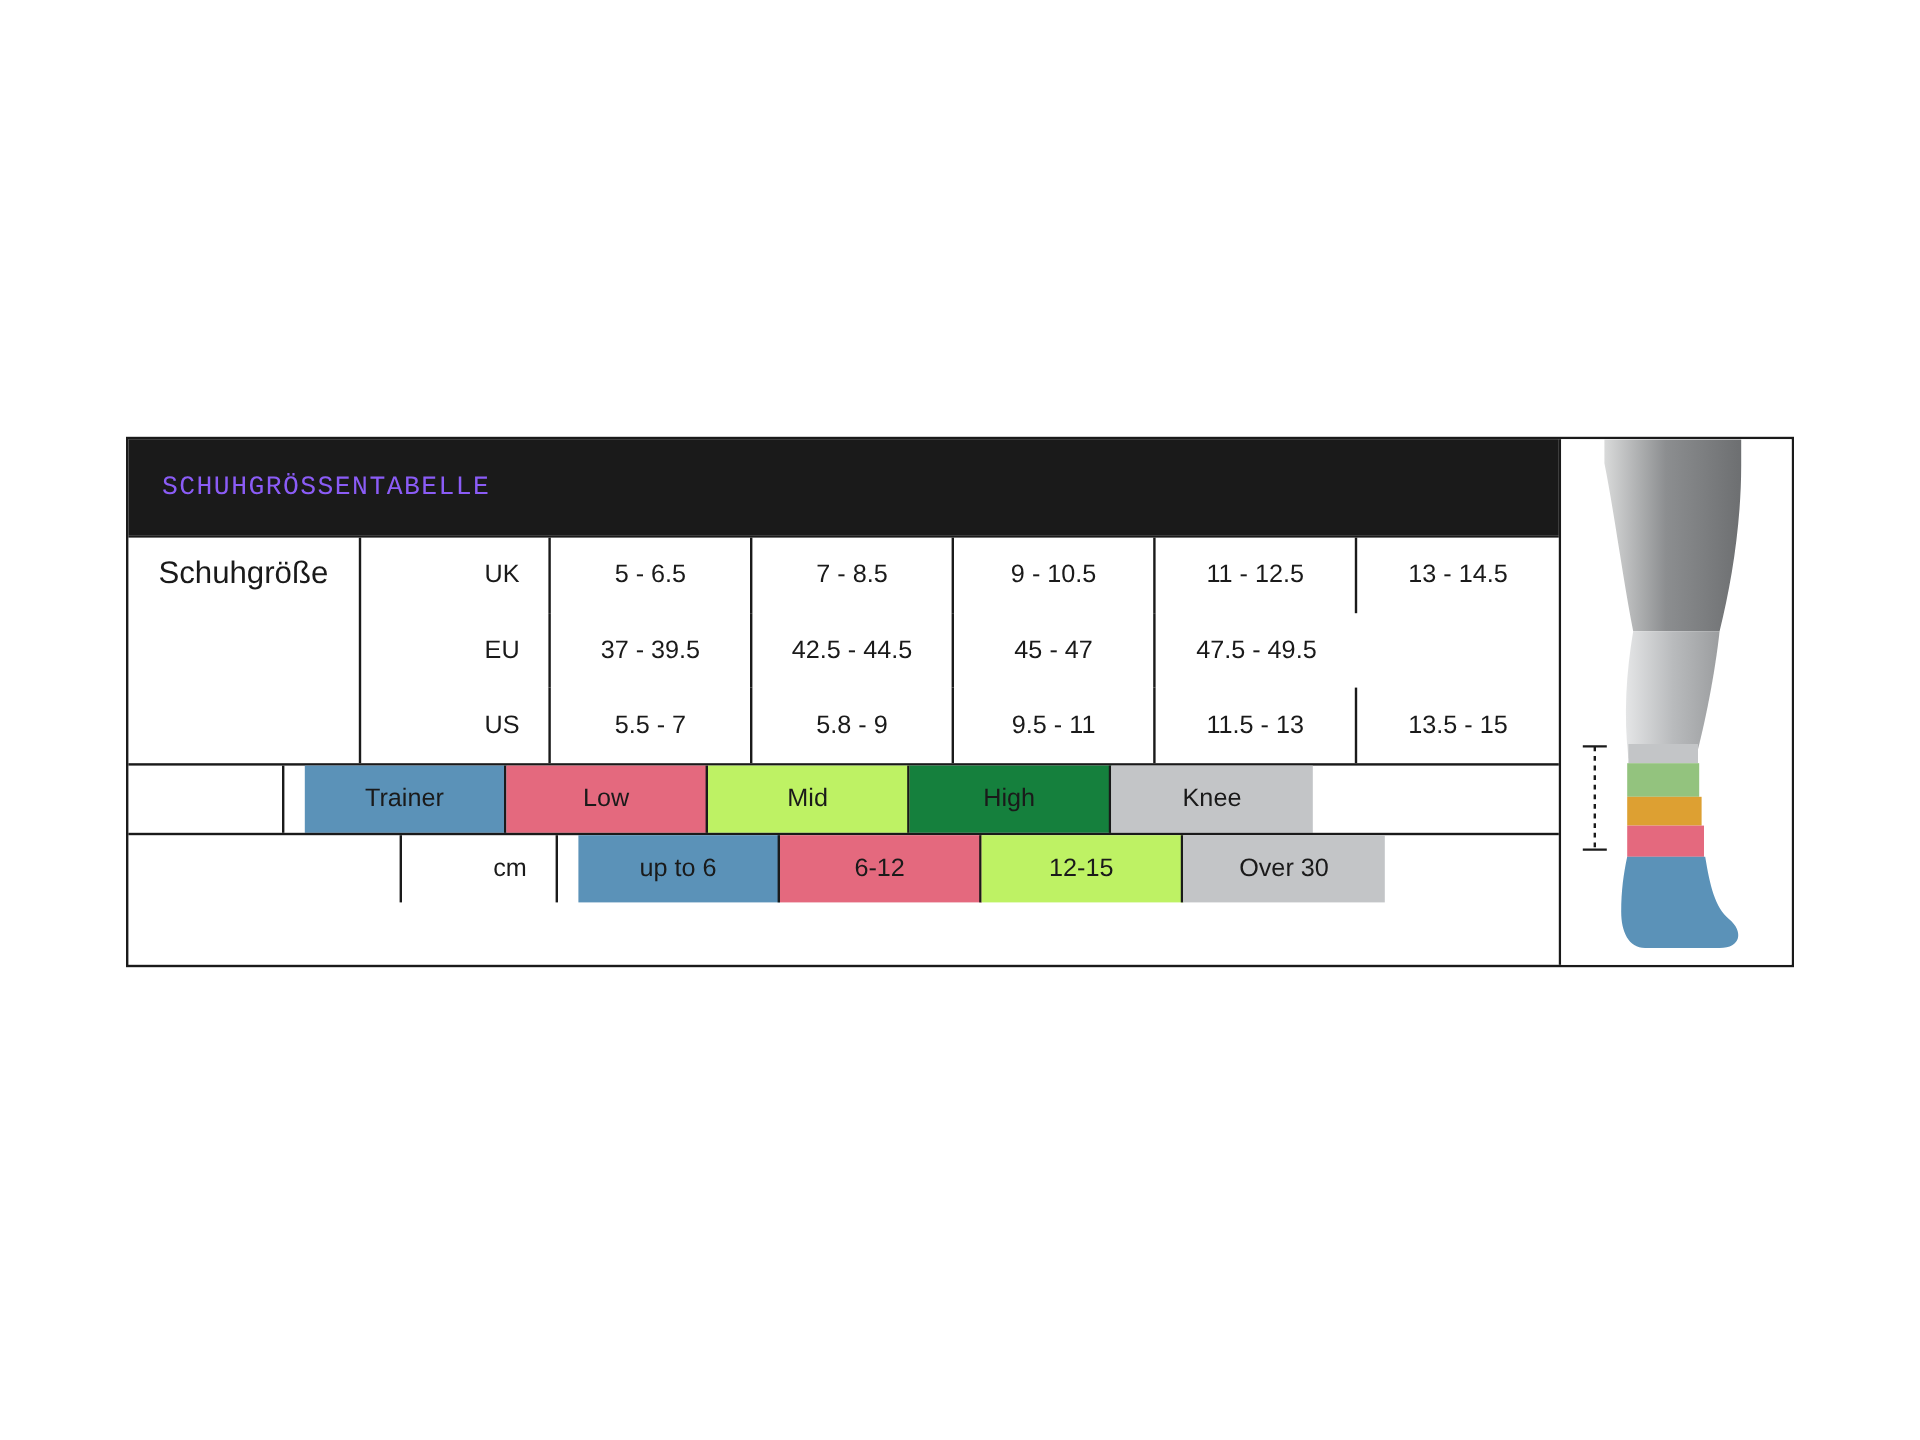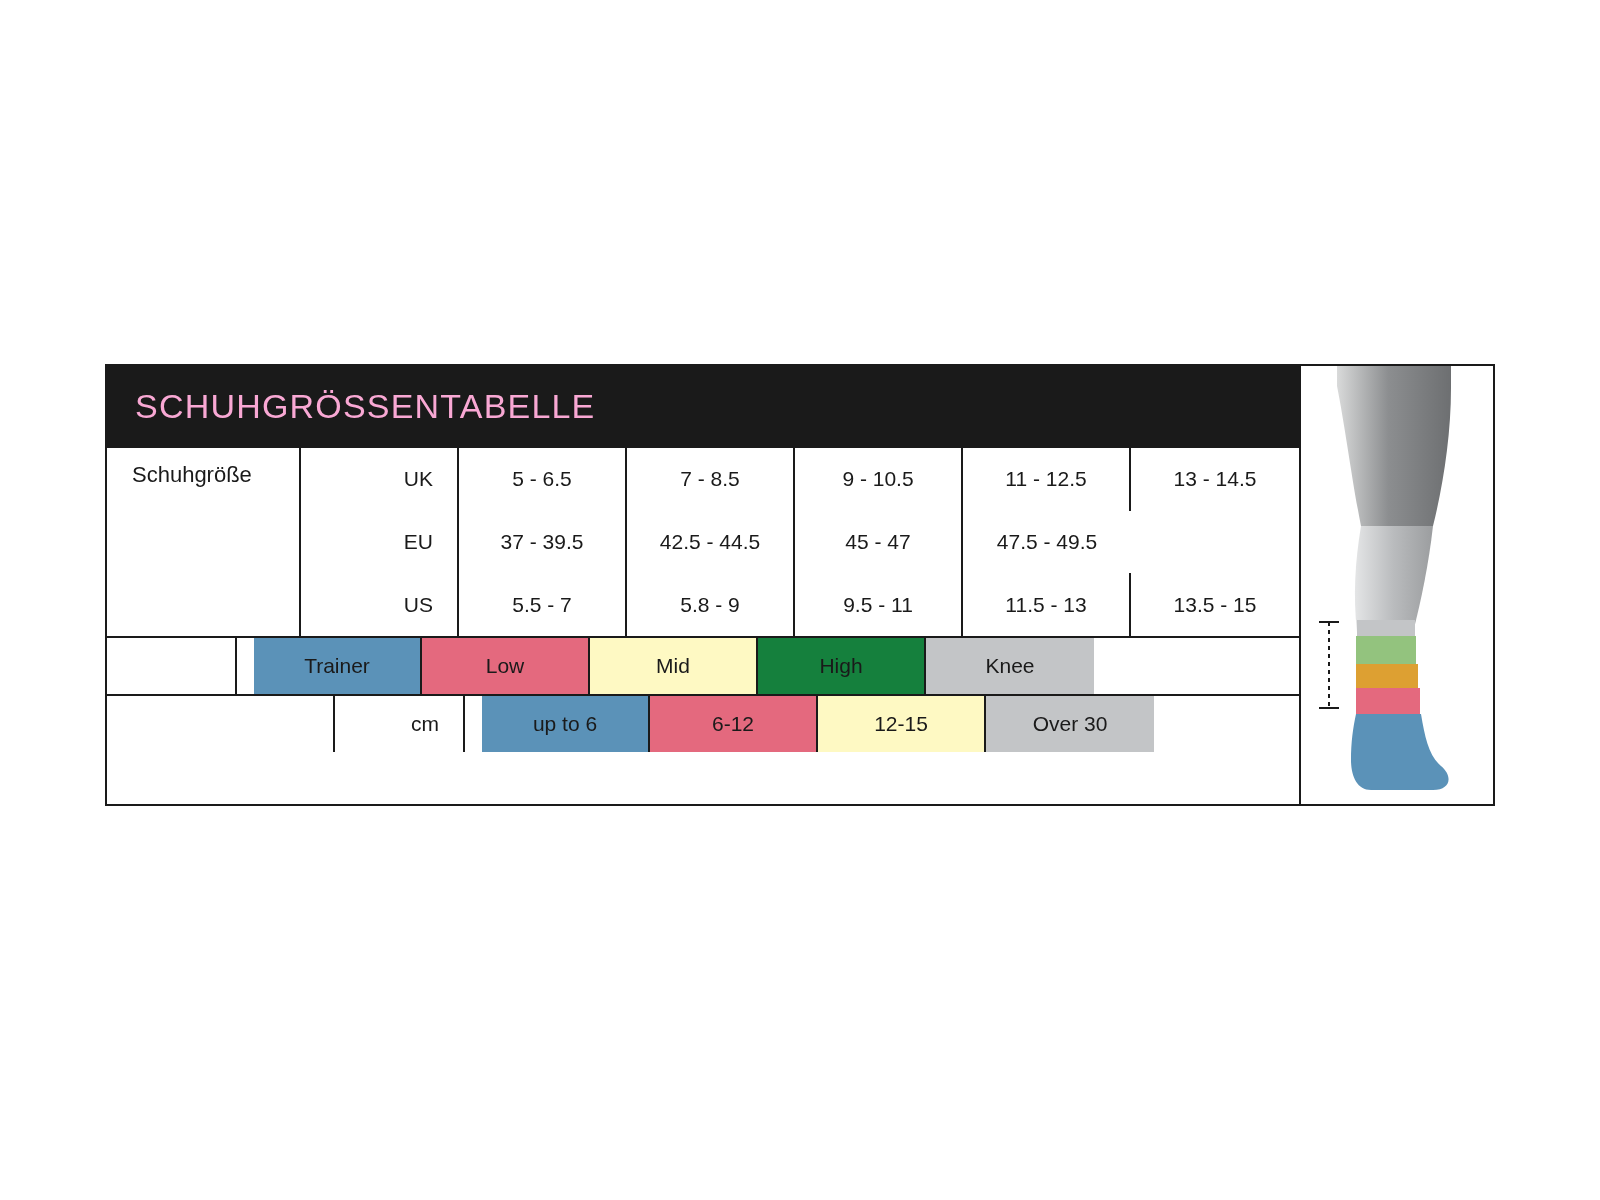--- a/index.html
+++ b/index.html
@@ -35,29 +35,30 @@
     height: 100%;
     box-sizing: border-box;
     display: flex;
     flex-direction: column;
     border-right: 2px solid #1a1a1a;
   }
 
   
   .title-bar {
     background: #1a1a1a;
-    color: #f9a8d4;
+    color: #8b5cf6;
     height: 80px;
     display: flex;
     align-items: center;
     padding-left: 28px;
     box-sizing: border-box;
     letter-spacing: 1.2px;
-    font-size: 34px;
+    font-size: 22px;
     font-weight: 400;
+    font-family: Liberation Mono, monospace;
   }
 
   
   .row {
     display: flex;
     box-sizing: border-box;
     border-top: 2px solid #1a1a1a;
   }
 
   .cell {
@@ -100,21 +101,21 @@
     border-top: 2px solid #1a1a1a;
     height: 190px;
     box-sizing: border-box;
   }
   .shoe-block .c-label {
     width: 228px;
     display: flex;
     align-items: flex-start;
     padding-top: 14px;
     border-right: 2px solid #1a1a1a;
-    font-size: 22px;
+    font-size: 26px;
   }
   .shoe-rows {
     display: flex;
     flex-direction: column;
     flex: 1;
     padding-left: 28px;
   }
   .shoe-rows .subrow {
     display: flex;
     flex: 1;
@@ -144,21 +145,21 @@
     background: #e2001a;
     color: #ffffff;
     font-size: 16px;
     font-weight: bold;
     margin-left: 38px;
     line-height: 1;
   }
 
   .col-trainer { background: #5b92b8; margin-left: 17px; }
   .col-low     { background: #e4697e; }
-  .col-mid     { background: #fef9c3; }
+  .col-mid     { background: #bef264; }
   .col-high    { background: #15803d; }
   .col-knee    { background: #c3c5c7; text-align: center; }
 
   
   .leg-area {
     width: 194px;
     position: relative;
     background: #ffffff;
     overflow: hidden;
   }

